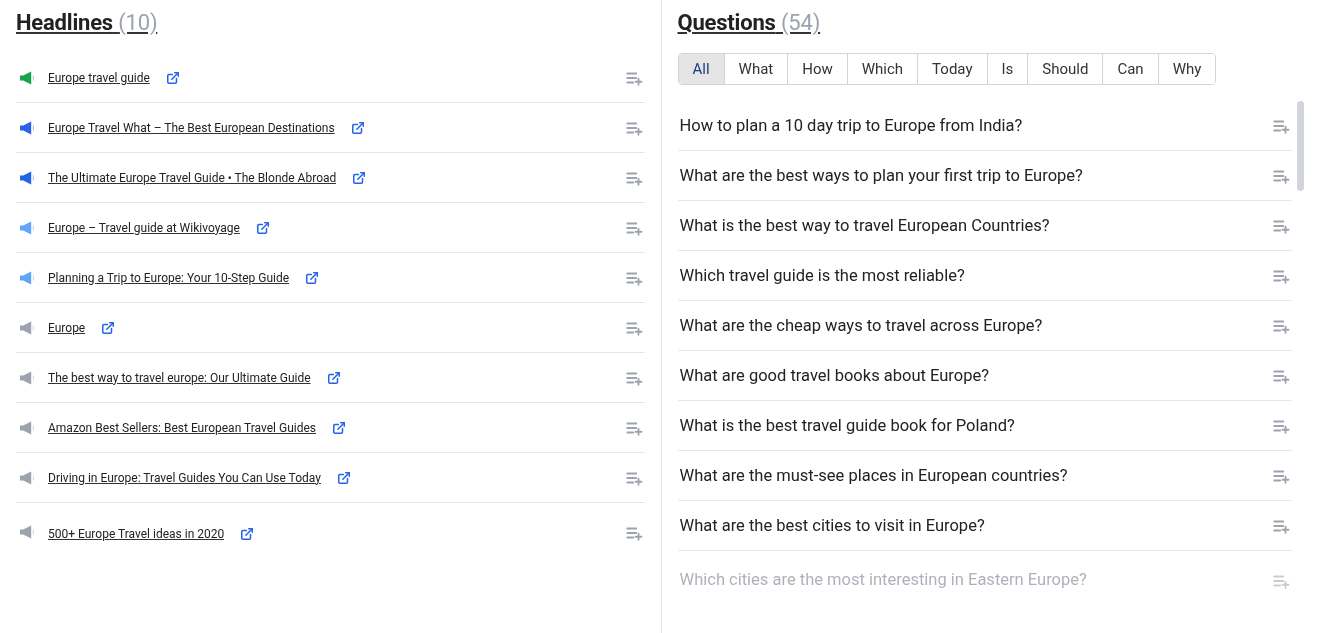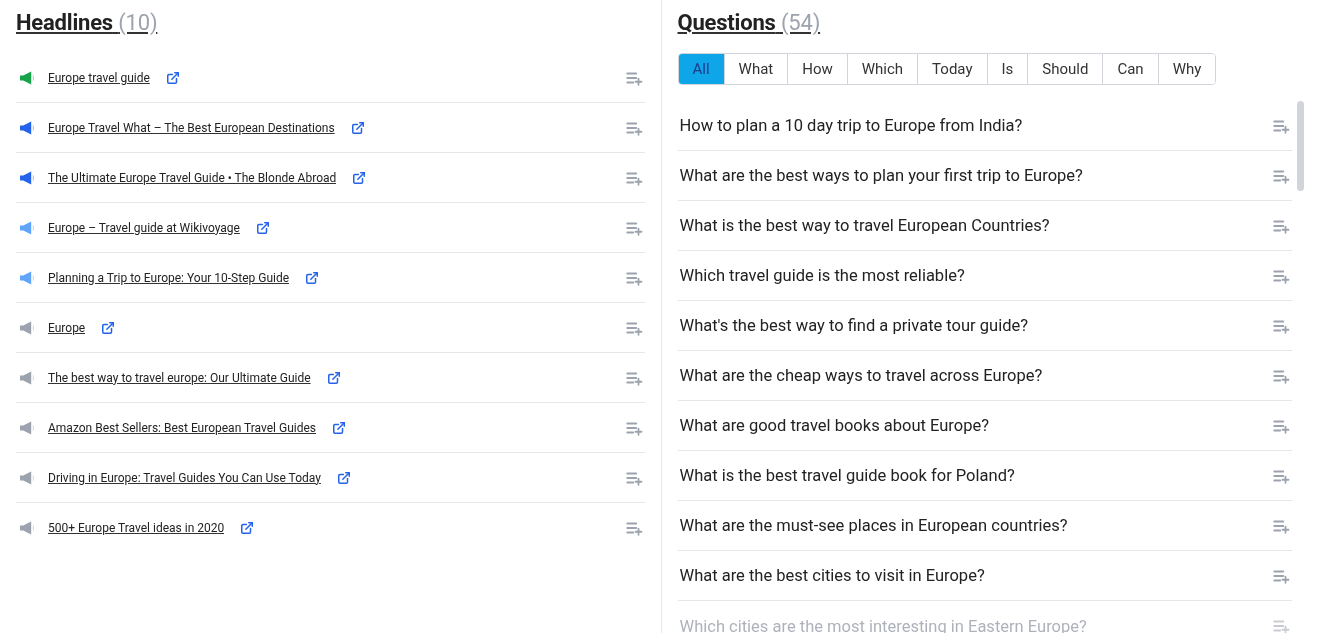--- a/index.html
+++ b/index.html
@@ -47,31 +47,31 @@
   .tab {
     padding: 6px 14px;
     font-size: 15px;
     color: #333;
     background: #fff;
     border-right: 1px solid #d1d5db;
     cursor: pointer;
     user-select: none;
   }
   .tab:last-child { border-right: none; }
-  .tab.active { background: #0ea5e9; color: #1e3a8a; }
+  .tab.active { background: #e5e5e5; color: #1e3a8a; }
   
   .list { }
   .row {
     display: flex;
     align-items: center;
     border-bottom: 1px solid #e5e7eb;
     padding: 12px 2px 12px 2px;
     gap: 10px;
   }
-  .row:last-child { border-bottom: none; }
+  .row:last-child { border-bottom: none; align-items: flex-end; }
   .row .icon {
     width: 20px; height: 18px;
     flex: 0 0 20px;
     display: inline-flex; align-items: center; justify-content: center;
   }
   .row .text {
     font-size: 12px;
     color: #222;
     flex: 1 1 auto;
     white-space: nowrap;
@@ -444,32 +444,20 @@
               <svg width="18" height="16" viewBox="0 0 24 20" fill="none" stroke="#9ca3af" stroke-width="2.4" stroke-linecap="round">
                 <line x1="3" y1="4" x2="15" y2="4"></line>
                 <line x1="3" y1="10" x2="15" y2="10"></line>
                 <line x1="3" y1="16" x2="11" y2="16"></line>
                 <line x1="18" y1="11" x2="18" y2="19"></line>
                 <line x1="14" y1="15" x2="22" y2="15"></line>
               </svg>
             </span>
           </div>
           <div class="row">
-            <span class="text">What's the best way to find a private tour guide?</span>
-            <span class="add" style="margin-left: auto;">
-              <svg width="18" height="16" viewBox="0 0 24 20" fill="none" stroke="#9ca3af" stroke-width="2.4" stroke-linecap="round">
-                <line x1="3" y1="4" x2="15" y2="4"></line>
-                <line x1="3" y1="10" x2="15" y2="10"></line>
-                <line x1="3" y1="16" x2="11" y2="16"></line>
-                <line x1="18" y1="11" x2="18" y2="19"></line>
-                <line x1="14" y1="15" x2="22" y2="15"></line>
-              </svg>
-            </span>
-          </div>
-          <div class="row">
             <span class="text">What are the cheap ways to travel across Europe?</span>
             <span class="add" style="margin-left: auto;">
               <svg width="18" height="16" viewBox="0 0 24 20" fill="none" stroke="#9ca3af" stroke-width="2.4" stroke-linecap="round">
                 <line x1="3" y1="4" x2="15" y2="4"></line>
                 <line x1="3" y1="10" x2="15" y2="10"></line>
                 <line x1="3" y1="16" x2="11" y2="16"></line>
                 <line x1="18" y1="11" x2="18" y2="19"></line>
                 <line x1="14" y1="15" x2="22" y2="15"></line>
               </svg>
             </span>

